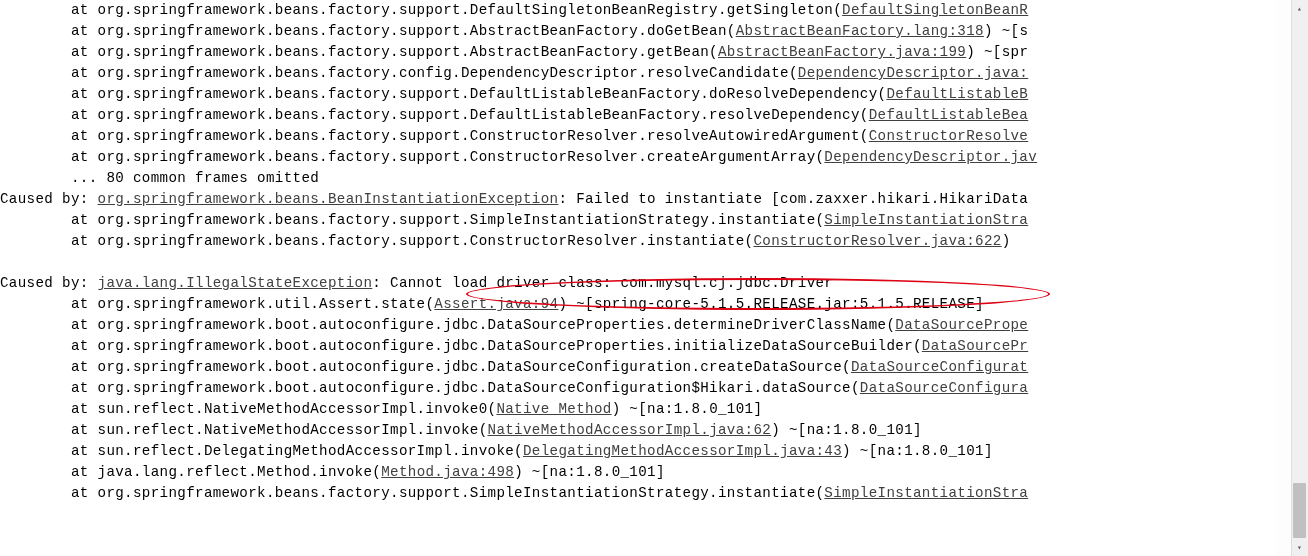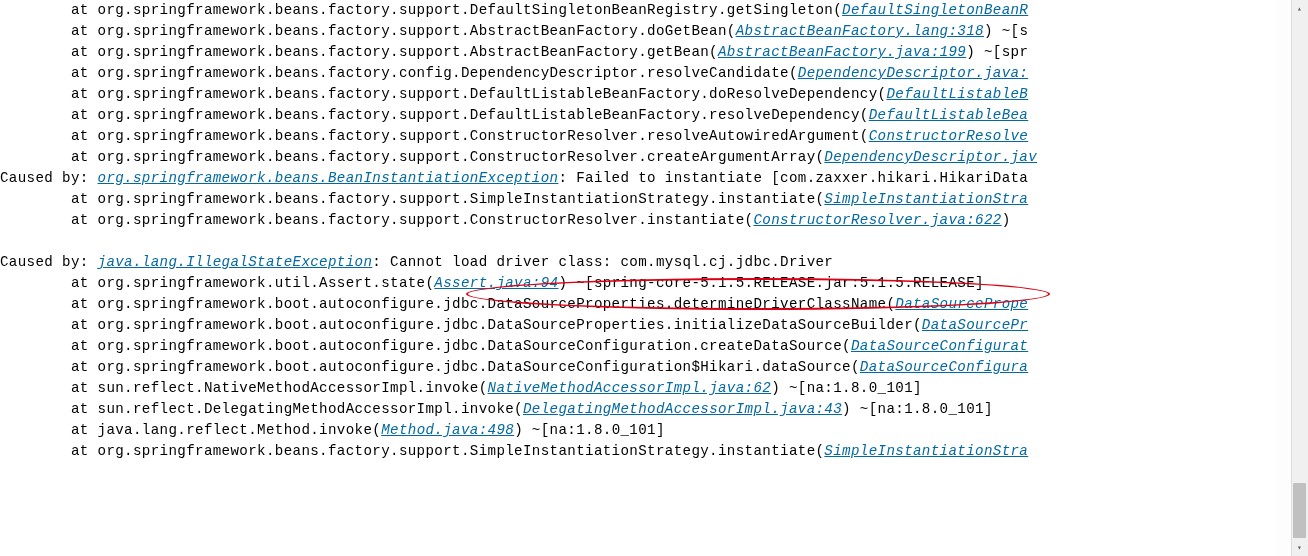--- a/index.html
+++ b/index.html
@@ -21,24 +21,23 @@
       left: 0;
       top: 0;
       width: 1276px;
       overflow: hidden;
     }
     .line {
       height: 21px;
       white-space: pre;
     }
     .link {
-      color: #0369a1;
+      color: #404040;
       text-decoration: underline;
       cursor: pointer;
-      font-style: italic;
     }
     .scrollbar-track {
       position: absolute;
       right: 0;
       top: 0;
       width: 17px;
       height: 556px;
       background: #f0f0f0;
       border-left: 1px solid #ddd;
     }
@@ -87,30 +86,32 @@
 
 <div class="content" id="content">
     <div class="line"><span>	at </span><span>org.springframework.beans.factory.support.DefaultSingletonBeanRegistry.getSingleton(</span><span class="link">DefaultSingletonBeanR</span></div>
     <div class="line"><span>	at </span><span>org.springframework.beans.factory.support.AbstractBeanFactory.doGetBean(</span><span class="link">AbstractBeanFactory.lang:318</span><span>) ~[s</span></div>
     <div class="line"><span>	at </span><span>org.springframework.beans.factory.support.AbstractBeanFactory.getBean(</span><span class="link">AbstractBeanFactory.java:199</span><span>) ~[spr</span></div>
     <div class="line"><span>	at </span><span>org.springframework.beans.factory.config.DependencyDescriptor.resolveCandidate(</span><span class="link">DependencyDescriptor.java:</span></div>
     <div class="line"><span>	at </span><span>org.springframework.beans.factory.support.DefaultListableBeanFactory.doResolveDependency(</span><span class="link">DefaultListableB</span></div>
     <div class="line"><span>	at </span><span>org.springframework.beans.factory.support.DefaultListableBeanFactory.resolveDependency(</span><span class="link">DefaultListableBea</span></div>
     <div class="line"><span>	at </span><span>org.springframework.beans.factory.support.ConstructorResolver.resolveAutowiredArgument(</span><span class="link">ConstructorResolve</span></div>
     <div class="line"><span>	at </span><span>org.springframework.beans.factory.support.ConstructorResolver.createArgumentArray(</span><span class="link">DependencyDescriptor.jav</span></div>
+    <div class="line"><span>	</span><span>... 80 common frames omitted</span></div>
     <div class="line"><span>Caused by: </span><span class="link">org.springframework.beans.BeanInstantiationException</span><span>: Failed to instantiate [com.zaxxer.hikari.HikariData</span></div>
     <div class="line"><span>	at </span><span>org.springframework.beans.factory.support.SimpleInstantiationStrategy.instantiate(</span><span class="link">SimpleInstantiationStra</span></div>
     <div class="line"><span>	at </span><span>org.springframework.beans.factory.support.ConstructorResolver.instantiate(</span><span class="link">ConstructorResolver.java:622</span><span>)</span></div>
     <div class="line"><span>	</span></div>
     <div class="line"><span>Caused by: </span><span class="link">java.lang.IllegalStateException</span><span>: Cannot load driver class: com.mysql.cj.jdbc.Driver</span></div>
     <div class="line"><span>	at </span><span>org.springframework.util.Assert.state(</span><span class="link">Assert.java:94</span><span>) ~[spring-core-5.1.5.RELEASE.jar:5.1.5.RELEASE]</span></div>
     <div class="line"><span>	at </span><span>org.springframework.boot.autoconfigure.jdbc.DataSourceProperties.determineDriverClassName(</span><span class="link">DataSourcePrope</span></div>
     <div class="line"><span>	at </span><span>org.springframework.boot.autoconfigure.jdbc.DataSourceProperties.initializeDataSourceBuilder(</span><span class="link">DataSourcePr</span></div>
     <div class="line"><span>	at </span><span>org.springframework.boot.autoconfigure.jdbc.DataSourceConfiguration.createDataSource(</span><span class="link">DataSourceConfigurat</span></div>
     <div class="line"><span>	at </span><span>org.springframework.boot.autoconfigure.jdbc.DataSourceConfiguration$Hikari.dataSource(</span><span class="link">DataSourceConfigura</span></div>
+    <div class="line"><span>	at </span><span>sun.reflect.NativeMethodAccessorImpl.invoke0(</span><span class="link">Native Method</span><span>) ~[na:1.8.0_101]</span></div>
     <div class="line"><span>	at </span><span>sun.reflect.NativeMethodAccessorImpl.invoke(</span><span class="link">NativeMethodAccessorImpl.java:62</span><span>) ~[na:1.8.0_101]</span></div>
     <div class="line"><span>	at </span><span>sun.reflect.DelegatingMethodAccessorImpl.invoke(</span><span class="link">DelegatingMethodAccessorImpl.java:43</span><span>) ~[na:1.8.0_101]</span></div>
     <div class="line"><span>	at </span><span>java.lang.reflect.Method.invoke(</span><span class="link">Method.java:498</span><span>) ~[na:1.8.0_101]</span></div>
     <div class="line"><span>	at </span><span>org.springframework.beans.factory.support.SimpleInstantiationStrategy.instantiate(</span><span class="link">SimpleInstantiationStra</span></div>
     <div class="line"><span>	</span></div>
   </div>
 
 <div class="right-gap"></div>
 
 <div class="scrollbar-track">

